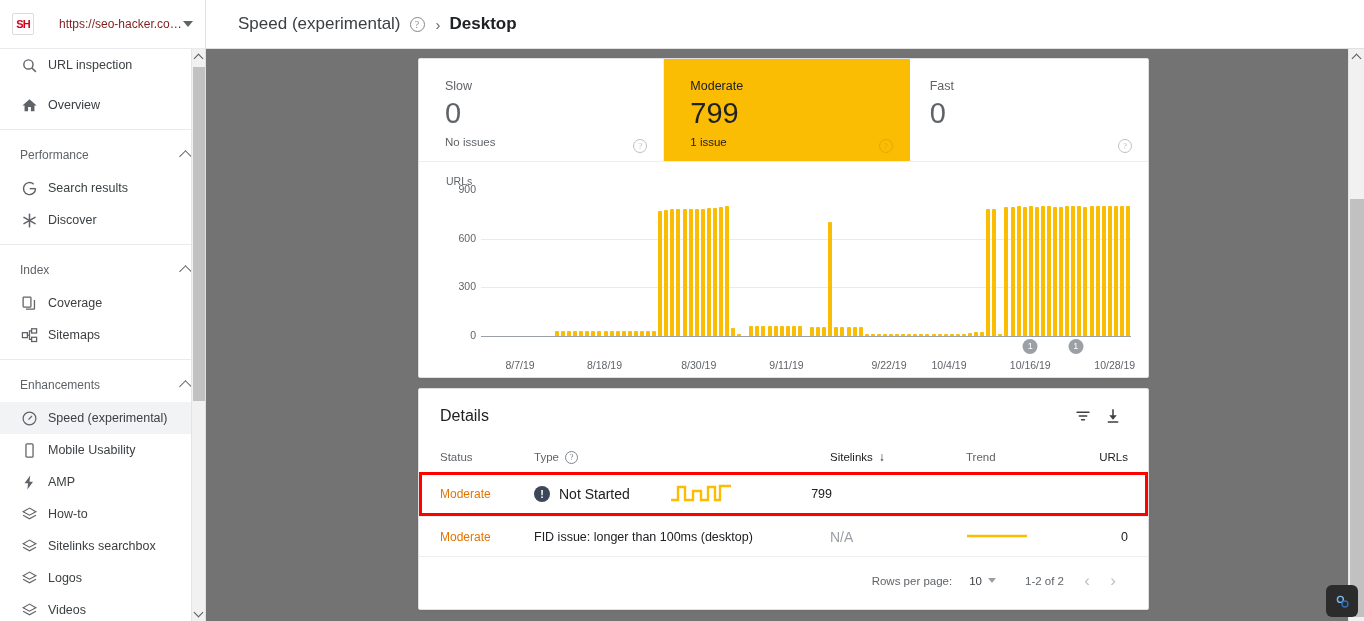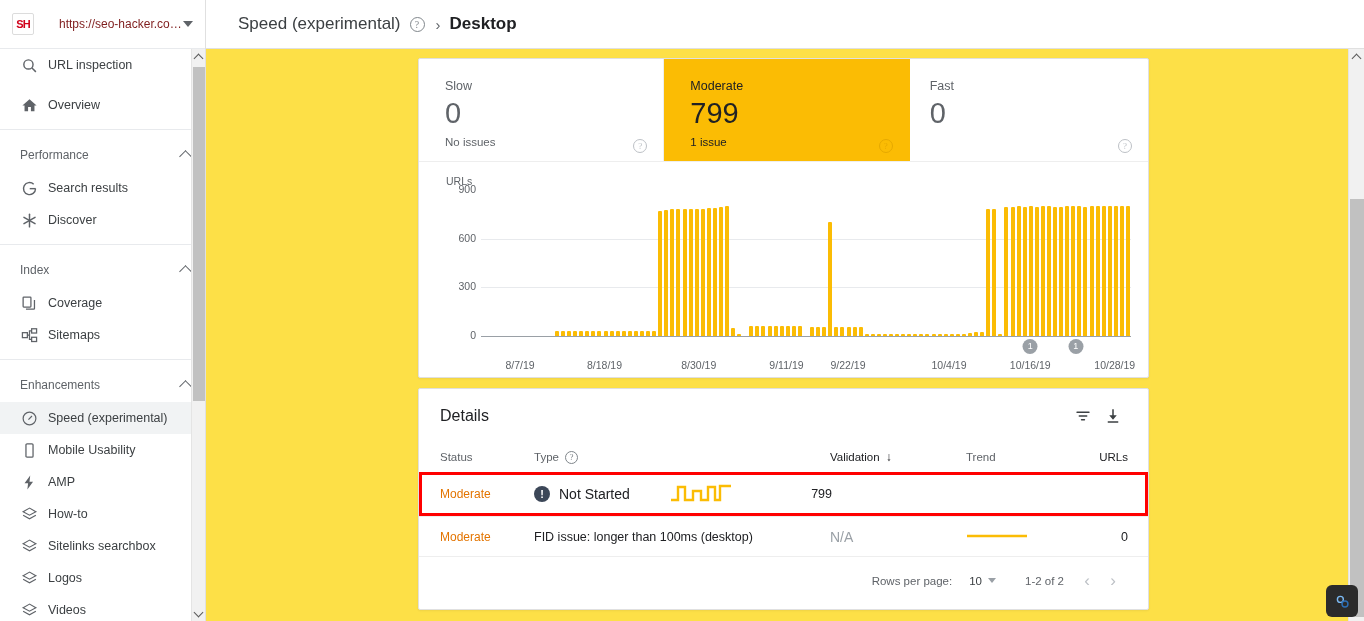--- a/index.html
+++ b/index.html
@@ -141,21 +141,21 @@
   }
   .bc-arrow {
     font-size: 15px; color: #5f6368; margin: 0 9px 0 7px;
   }
   .bc-current { font-size: 17px; color: #202124; font-weight: bold; }
 
   
   #content {
     position: absolute; left: 206px; top: 49px;
     width: 1142px; height: 572px;
-    background: #fde047;
+    background: #737373;
     overflow: hidden;
     text-decoration: underline;
   }
 
   .card {
     position: absolute;
     background: #fff;
     border: 1px solid #e0e0e0;
     border-radius: 2px;
     box-shadow: 0 1px 2px rgba(60,64,67,0.08);
@@ -654,21 +654,21 @@
               <div class="bar" style="left: 626.734px; width: 4.00935px; height: 129.778px; background: rgb(251, 188, 4);"></div>
               <div class="bar" style="left: 632.808px; width: 4.00935px; height: 129.94px; background: rgb(251, 188, 4);"></div>
               <div class="bar" style="left: 638.883px; width: 4.00935px; height: 129.778px; background: rgb(251, 188, 4);"></div>
               <div class="bar" style="left: 644.958px; width: 4.00935px; height: 130.102px; background: rgb(251, 188, 4);"></div>
             </div>
           <div id="xtick-host">
               <div class="xtick" style="left: 101px; top: 197px;">8/7/19</div>
               <div class="xtick" style="left: 185.5px; top: 197px;">8/18/19</div>
               <div class="xtick" style="left: 279.75px; top: 197px;">8/30/19</div>
               <div class="xtick" style="left: 367.5px; top: 197px;">9/11/19</div>
-              <div class="xtick" style="left: 429px; top: 197px;">9/22/19</div>
+              <div class="xtick" style="left: 470px; top: 197px;">9/22/19</div>
               <div class="xtick" style="left: 530px; top: 197px;">10/4/19</div>
               <div class="xtick" style="left: 611.25px; top: 197px;">10/16/19</div>
               <div class="xtick" style="left: 695.75px; top: 197px;">10/28/19</div>
             </div>
           <div id="anno-host">
               <div class="anno-badge" style="left: 611.25px; top: 177px;">1</div>
               <div class="anno-badge" style="left: 656.75px; top: 177px;">1</div>
             </div>
         </div>
       </div>
@@ -692,21 +692,21 @@
         </div>
       </div>
 
       <div id="table-head">
         <div class="col-status">Status</div>
         <div class="col-type">
           <span>Type</span>
           <span class="th-help">?</span>
         </div>
         <div class="col-validation">
-          <span>Validation</span>
+          <span>Sitelinks</span>
           <span class="sort-arrow">↓</span>
         </div>
         <div class="col-trend">Trend</div>
         <div class="col-urls">URLs</div>
       </div>
 
       <div class="trow highlight">
         <div class="col-status status-moderate">Moderate</div>
         <div class="col-validation">
           <span class="warn-dot">!</span>

